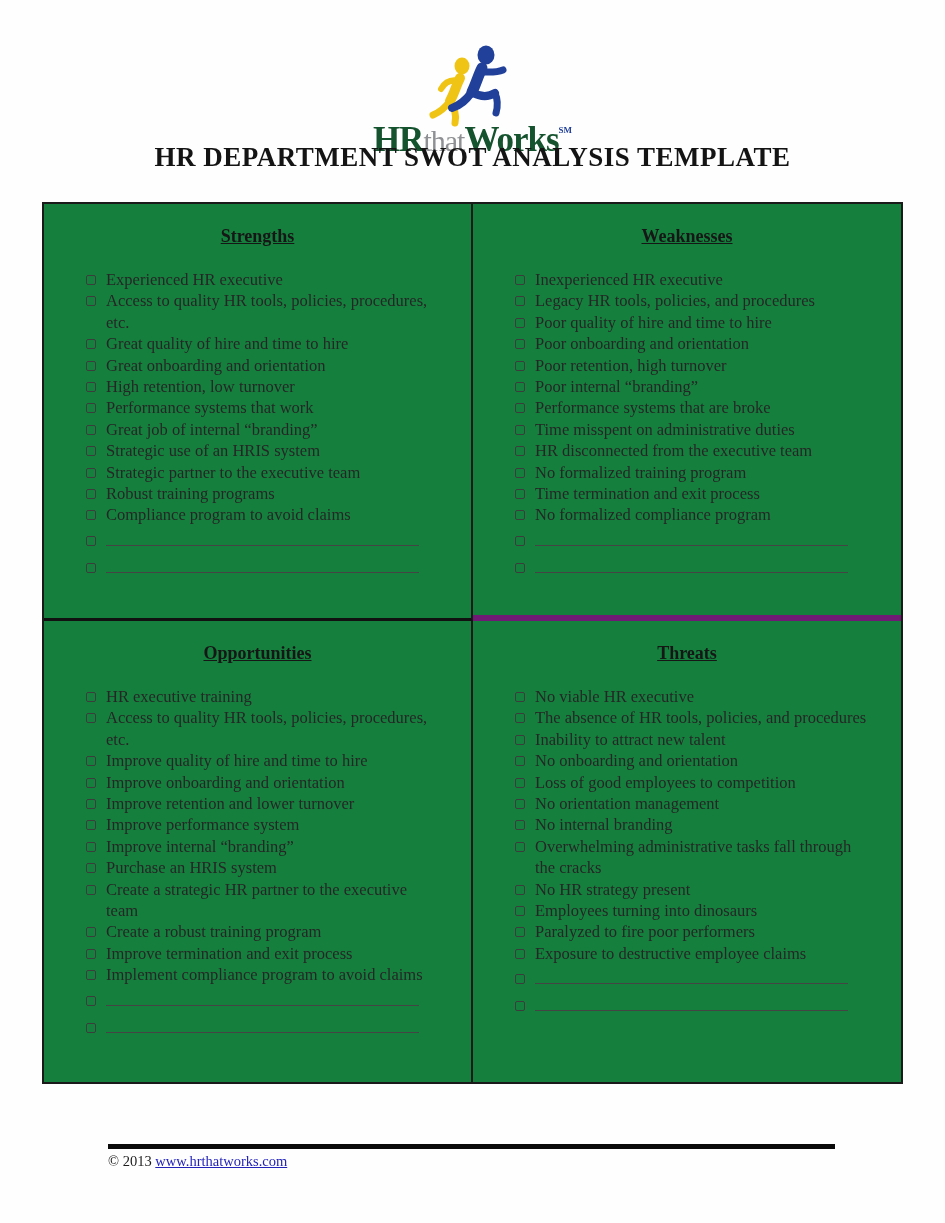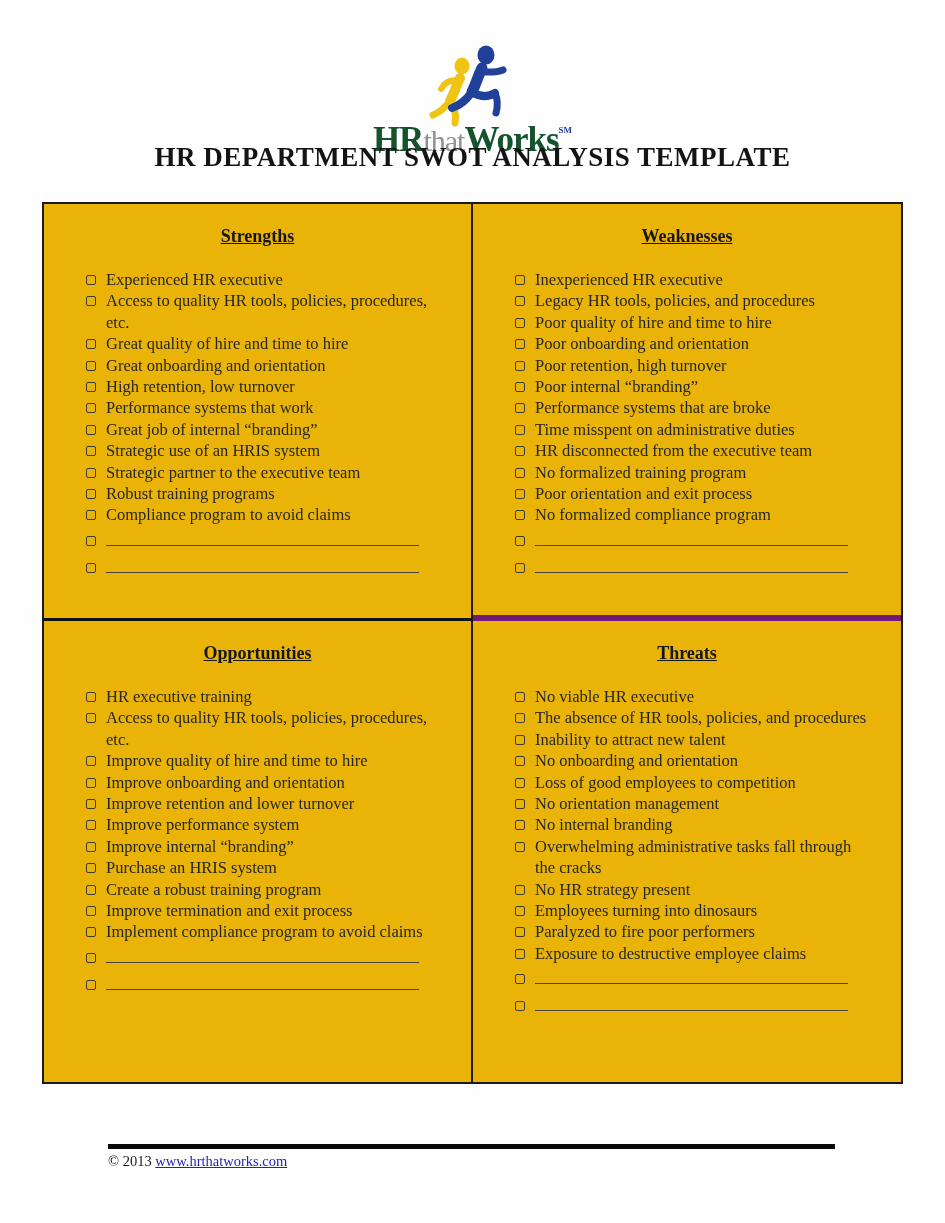--- a/index.html
+++ b/index.html
@@ -24,21 +24,21 @@
     letter-spacing:0.5px;
   }
 
   
   .swot-table {
     position:absolute; left:42px; top:202px; width:857px; height:878px;
     border:2px solid #1a1a1a;
     display:grid;
     grid-template-columns:429px 1fr;
     grid-template-rows:417px 1fr;
-    background:#eab308;
+    background:#15803d;
   }
   .cell { box-sizing:border-box; padding-top:22px; }
   .cell-tl { border-right:2px solid #1a1a1a; border-bottom:3px solid #111; }
   .cell-tr { border-bottom:6px solid #701a75; }
   .cell-bl { border-right:2px solid #1a1a1a; }
 
   .swot-heading {
     margin:0 0 22px 0; text-align:center;
     font-size:18px; font-weight:bold; text-decoration:underline; color:#161616;
   }
@@ -114,37 +114,38 @@
         <li class="swot-item"><span class="checkbox"></span><span class="item-text">Inexperienced HR executive</span></li>
         <li class="swot-item"><span class="checkbox"></span><span class="item-text">Legacy HR tools, policies, and procedures</span></li>
         <li class="swot-item"><span class="checkbox"></span><span class="item-text">Poor quality of hire and time to hire</span></li>
         <li class="swot-item"><span class="checkbox"></span><span class="item-text">Poor onboarding and orientation</span></li>
         <li class="swot-item"><span class="checkbox"></span><span class="item-text">Poor retention, high turnover</span></li>
         <li class="swot-item"><span class="checkbox"></span><span class="item-text">Poor internal “branding”</span></li>
         <li class="swot-item"><span class="checkbox"></span><span class="item-text">Performance systems that are broke</span></li>
         <li class="swot-item"><span class="checkbox"></span><span class="item-text">Time misspent on administrative duties</span></li>
         <li class="swot-item"><span class="checkbox"></span><span class="item-text">HR disconnected from the executive team</span></li>
         <li class="swot-item"><span class="checkbox"></span><span class="item-text">No formalized training program</span></li>
-        <li class="swot-item"><span class="checkbox"></span><span class="item-text">Poor orientation and exit process</span></li>
+        <li class="swot-item"><span class="checkbox"></span><span class="item-text">Time termination and exit process</span></li>
         <li class="swot-item"><span class="checkbox"></span><span class="item-text">No formalized compliance program</span></li>
         <li class="swot-item blank"><span class="checkbox"></span><span class="blank-line"></span></li>
         <li class="swot-item blank"><span class="checkbox"></span><span class="blank-line"></span></li>
       </ul>
   </div>
   <div class="cell cell-bl">
     <h2 class="swot-heading">Opportunities</h2>
     <ul class="swot-list">
         <li class="swot-item"><span class="checkbox"></span><span class="item-text">HR executive training</span></li>
         <li class="swot-item"><span class="checkbox"></span><span class="item-text">Access to quality HR tools, policies, procedures, etc.</span></li>
         <li class="swot-item"><span class="checkbox"></span><span class="item-text">Improve quality of hire and time to hire</span></li>
         <li class="swot-item"><span class="checkbox"></span><span class="item-text">Improve onboarding and orientation</span></li>
         <li class="swot-item"><span class="checkbox"></span><span class="item-text">Improve retention and lower turnover</span></li>
         <li class="swot-item"><span class="checkbox"></span><span class="item-text">Improve performance system</span></li>
         <li class="swot-item"><span class="checkbox"></span><span class="item-text">Improve internal “branding”</span></li>
         <li class="swot-item"><span class="checkbox"></span><span class="item-text">Purchase an HRIS system</span></li>
+        <li class="swot-item"><span class="checkbox"></span><span class="item-text">Create a strategic HR partner to the executive team</span></li>
         <li class="swot-item"><span class="checkbox"></span><span class="item-text">Create a robust training program</span></li>
         <li class="swot-item"><span class="checkbox"></span><span class="item-text">Improve termination and exit process</span></li>
         <li class="swot-item"><span class="checkbox"></span><span class="item-text">Implement compliance program to avoid claims</span></li>
         <li class="swot-item blank"><span class="checkbox"></span><span class="blank-line"></span></li>
         <li class="swot-item blank"><span class="checkbox"></span><span class="blank-line"></span></li>
       </ul>
   </div>
   <div class="cell">
     <h2 class="swot-heading">Threats</h2>
     <ul class="swot-list">

